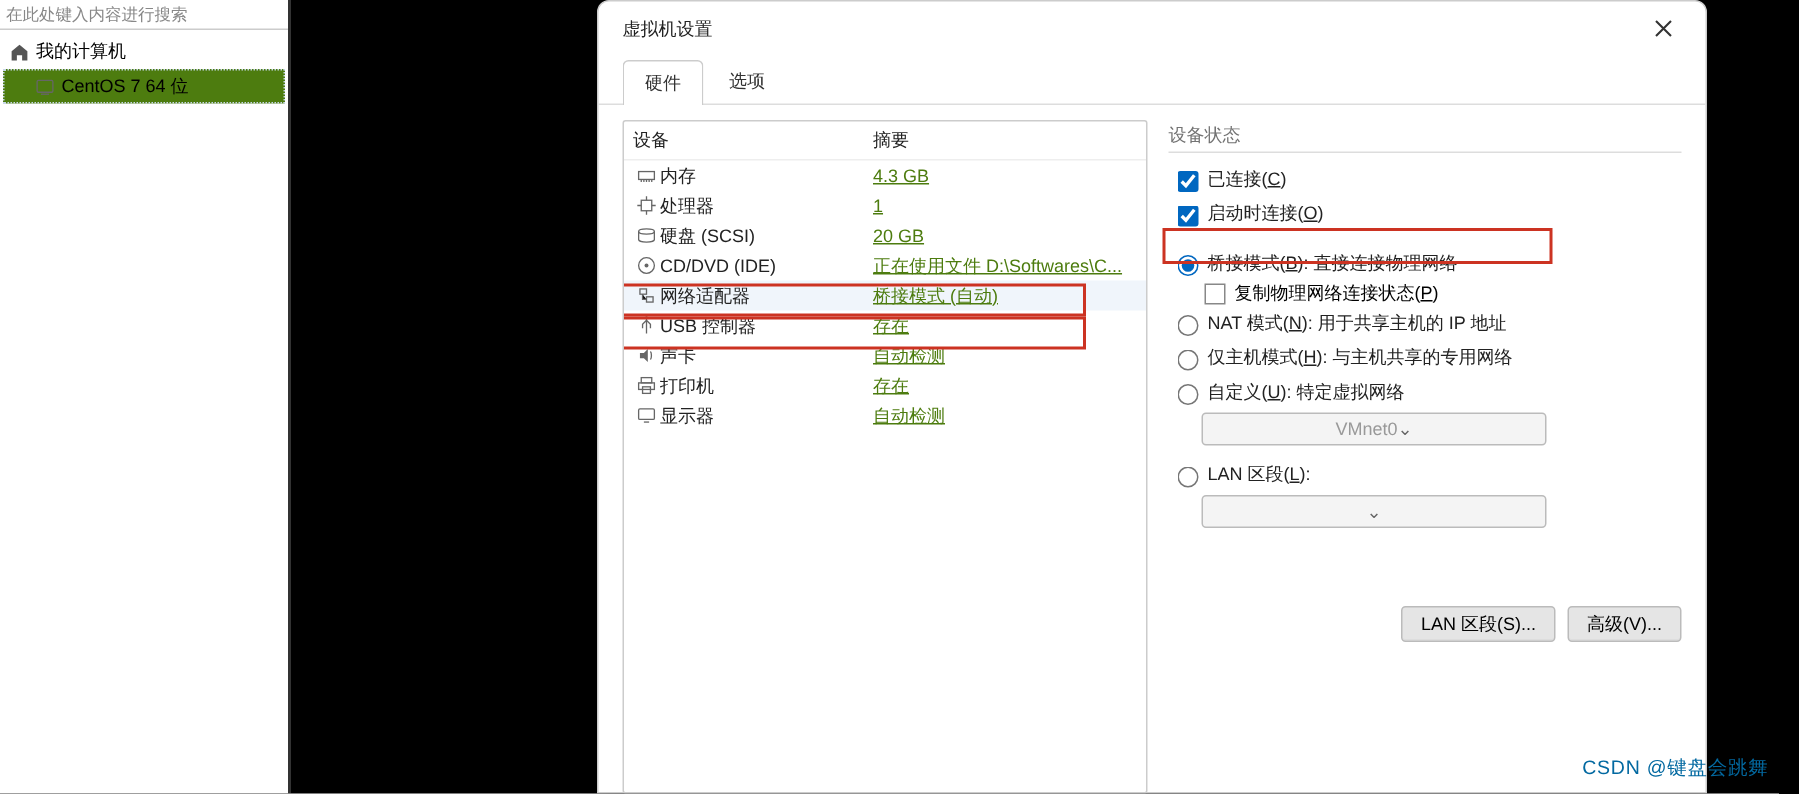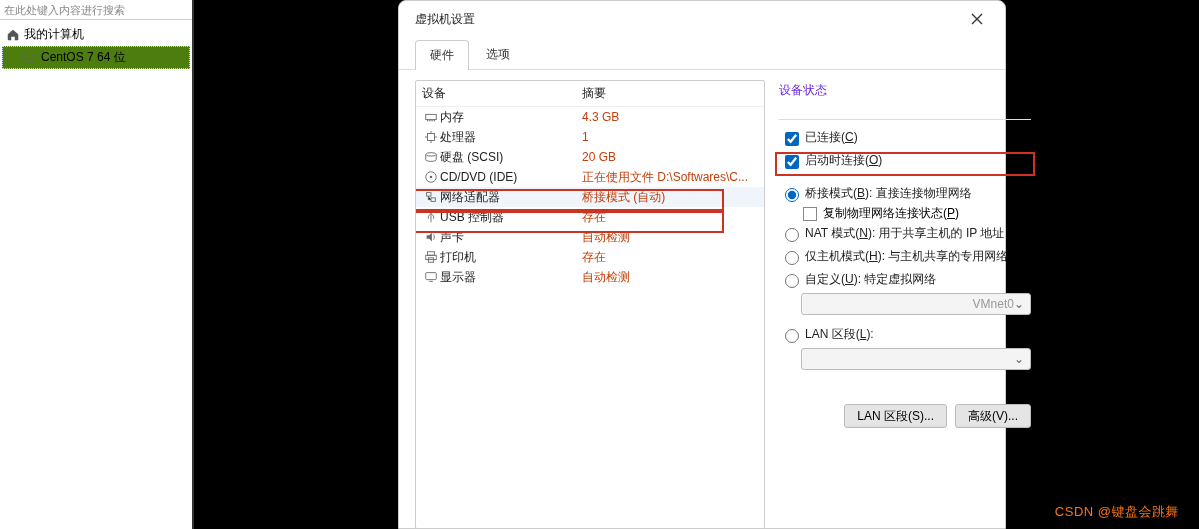--- a/index.html
+++ b/index.html
@@ -8,60 +8,60 @@
   
   .left-pane { position: absolute; left: 0; top: 0; width: 194px; height: 529px; background: #fff; border-right: 2px solid #333; }
   .search-hint { height: 20px; line-height: 20px; padding-left: 4px; color: #888; font-size: 11px; border-bottom: 1px solid #ccc; overflow: hidden; white-space: nowrap;}
   .tree { padding: 4px 2px; }
   .tree-root { display: flex; align-items: center; gap: 4px; padding: 2px 4px; }
   .tree-root .home { width:14px; height:14px; display:inline-block; }
   .tree-child { display:flex; align-items:center; gap:4px; padding:2px 4px 2px 20px; background:#4d7c0f; border:1px dotted #c8d8e8; margin-top:1px;}
   .tree-child .disc { width:14px; height:14px; display:inline-block; }
 
   
-  .dialog { position: absolute; left: 398px; top: 0; width: 608px; height: 529px; background: #fff; border: 1px solid #ccc; border-radius: 8px 8px 0 0; box-shadow: 0 4px 20px rgba(0,0,0,.4); }
+  .dialog { position: absolute; left: 398px; top: 0; width: 740px; height: 529px; background: #fff; border: 1px solid #ccc; border-radius: 8px 8px 0 0; box-shadow: 0 4px 20px rgba(0,0,0,.4); }
   .titlebar { height: 36px; display:flex; align-items:center; padding: 0 12px 0 16px; }
   .titlebar .title { flex:1; color:#222; }
   .titlebar .close { width:32px; height:32px; display:flex; align-items:center; justify-content:center; color:#333; cursor:pointer; border-radius:4px; }
 
   .tabs { display:flex; gap:2px; padding: 2px 16px 0 16px; border-bottom: 1px solid #ddd; }
   .tab { padding: 6px 14px 6px; border:1px solid transparent; border-bottom:none; color:#333; cursor:pointer; }
   .tab.active { border-color:#ccc; background:#fff; border-radius:4px 4px 0 0; position:relative; top:1px; }
 
   .body { display:flex; padding: 10px 16px 0 16px; height: calc(100% - 36px - 32px); gap: 14px; }
 
   .devices { flex: 0 0 350px; border:1px solid #ccc; border-radius:2px; overflow:hidden; position:relative; }
   .dev-header { display:flex; font-weight:400; color:#222; padding: 4px 6px; border-bottom:1px solid #eee; }
   .dev-header .col-d { width: 160px; }
   .dev-header .col-s { flex:1; }
   .dev-row { display:flex; align-items:center; padding: 2px 6px; height:20px; cursor:default; }
   .dev-row .ico { width:18px; height:16px; display:inline-flex; align-items:center; justify-content:center; color:#555; }
   .dev-row .dn { width:142px; color:#222; white-space:nowrap; overflow:hidden; }
-  .dev-row .ds { flex:1; color:#c2410c; white-space:nowrap; overflow:hidden; }
+  .dev-row .ds { flex:1; color:#4d7c0f; white-space:nowrap; overflow:hidden;text-decoration:underline; }
   .dev-row.selected { background:#f0f5fb; }
   .dev-hl-1 { position:absolute; border:2px solid #cc3322; left:-2px; top:108px; width:310px; height:22px; pointer-events:none; }
   .dev-hl-2 { position:absolute; border:2px solid #cc3322; left:-2px; top:130px; width:310px; height:22px; pointer-events:none; }
 
   .right { flex: 1; position:relative; padding-top:2px; }
   .group { margin-bottom: 10px; }
-  .group-title { color:#6d28d9; padding-bottom:20px; border-bottom:1px solid #ddd; margin-bottom:6px; }
+  .group-title { color:#737373; padding-bottom:2px; border-bottom:1px solid #ddd; margin-bottom:6px; }
   .chk-line, .rad-line { display:flex; align-items:flex-end; gap:6px; padding:3px 6px; color:#222; }
   .chk-line input[type=checkbox] { width:14px; height:14px; accent-color:#0067c0; }
   .rad-line input[type=radio] { width:14px; height:14px; accent-color:#0067c0; }
   .indent { padding-left: 24px; }
   .indent .chk { width:14px; height:14px; border:1px solid #888; display:inline-block; vertical-align:middle; margin-right:6px; }
-  .sel { width: 230px; height: 22px; border:1px solid #bbb; border-radius:3px; background:#fff; color:#666; padding:0 6px; display:flex; align-items:center; justify-content:flex-end; margin:2px 0 8px 22px;}
+  .sel { width: 230px; height: 22px; border:1px solid #bbb; border-radius:3px; background:#fff; color:#666; padding:0 6px; display:flex; align-items:center; justify-content:center; margin:2px 0 8px 22px;}
   .sel.disabled { background:#f4f4f4; color:#999; }
   .sel .chev { color:#666; }
   .hl-right { position:absolute; border:2px solid #cc3322; left:-4px; top:72px; width:260px; height:24px; pointer-events:none; }
 
   .btnrow { position:absolute; right:0; top:324px; display:flex; gap:8px; }
   .btn { height:24px; padding:0 12px; border:1px solid #bbb; border-radius:3px; background:#e5e5e5; display:flex; align-items:center; cursor:pointer; box-shadow: inset 0 -1px 0 rgba(0,0,0,.03); }
 
-  .watermark { position:absolute; right:20px; bottom:8px; color:#f97316; font-size:13px; letter-spacing:.5px; }
+  .watermark { position:absolute; right:20px; bottom:8px; color:#0369a1; font-size:13px; letter-spacing:.5px; }
 
   u { text-decoration: underline; }
 </style>
 </head>
 <body>
 
 <div class="left-pane">
   <div class="search-hint">在此处键入内容进行搜索</div>
   <div class="tree">
     <div class="tree-root">

